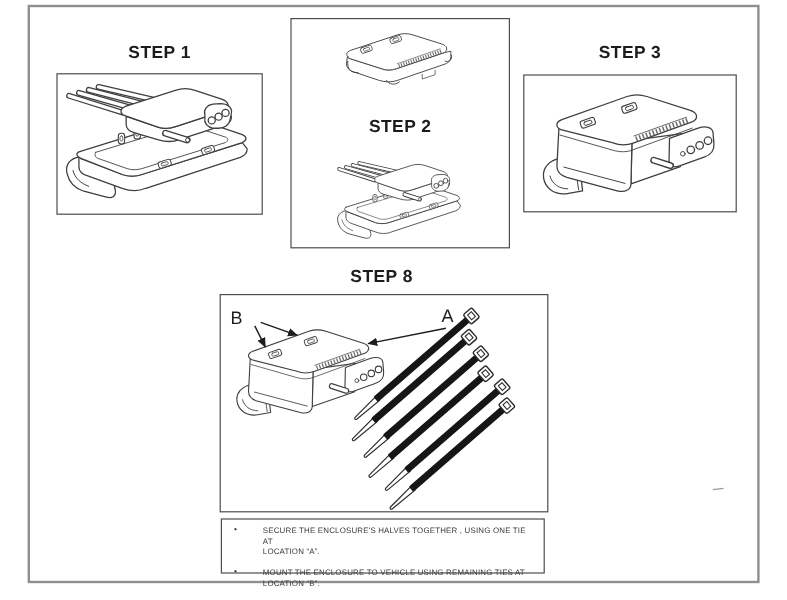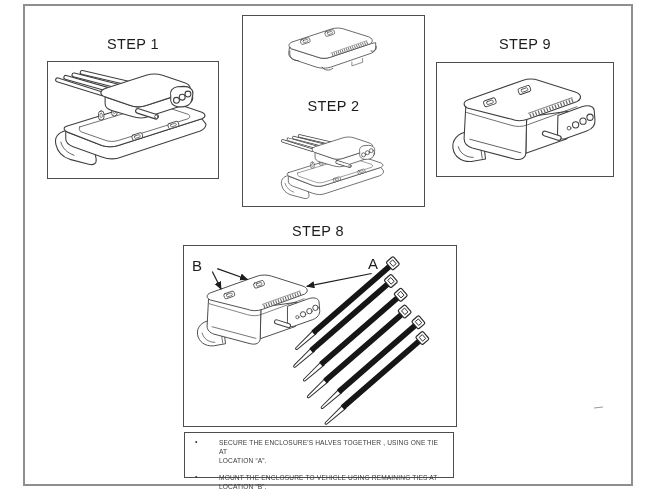--- a/index.html
+++ b/index.html
@@ -11,21 +11,21 @@
   }
   .abs{position:absolute;}
   .frame{
     left:23px;top:4px;width:610px;height:482px;
     border:2px solid #8f8f8f;box-sizing:border-box;background:#ffffff;
   }
   .panel{
     border:1.5px solid #4d4d4d;box-sizing:border-box;background:#ffffff;
   }
   .step-label{
-    font-size:14.5px;font-weight:400;letter-spacing:.4px;color:#1c1c1c;
+    font-size:14.5px;font-weight:700;letter-spacing:.4px;color:#1c1c1c;
     text-align:center;white-space:nowrap;
   }
   .marker-label{
     font-size:15px;font-weight:400;color:#1d1d1d;line-height:1;
   }
   #step1-panel{left:47px;top:61px;width:172px;height:118px;display:flex;align-items:center;justify-content:center;}
   #step2-panel{left:242px;top:15px;width:183px;height:192px;display:flex;flex-direction:column;align-items:center;justify-content:space-between;padding:4px 4px 2px 4px;gap:18px;}
   #step3-panel{left:436px;top:62px;width:178px;height:115px;display:flex;align-items:center;justify-content:center;}
   #step4-panel{left:183px;top:245px;width:274px;height:182px;}
   #instructions-panel{
@@ -186,21 +186,21 @@
 <div class="abs panel" id="step2-panel">
   <svg viewBox="0 0 180 100" width="150" height="74">
     <use href="#g-cover"></use>
   </svg>
   <div class="step-label">STEP 2</div>
   <svg viewBox="0 0 200 130" width="172" height="90">
     <use href="#g-conn-tray"></use>
   </svg>
 </div>
 
-<div class="abs step-label" style="left:485px;top:36px;width:80px;">STEP 9</div>
+<div class="abs step-label" style="left:485px;top:36px;width:80px;">STEP 3</div>
 <div class="abs panel" id="step3-panel">
   <svg viewBox="0 0 200 130" width="170" height="107">
     <use href="#g-closed"></use>
   </svg>
 </div>
 
 <div class="abs step-label" style="left:278px;top:223px;width:80px;">STEP 8</div>
 <div class="abs panel" id="step4-panel">
   <svg viewBox="0 0 274 182" width="271" height="179">
     <defs>

